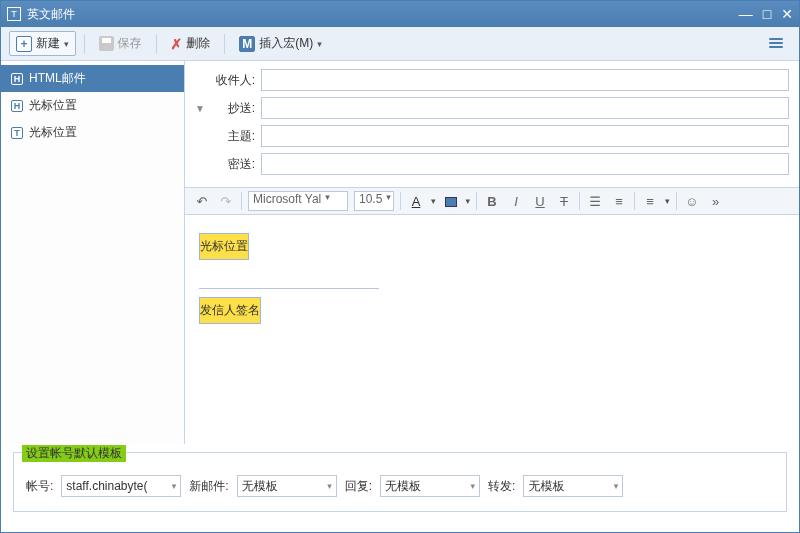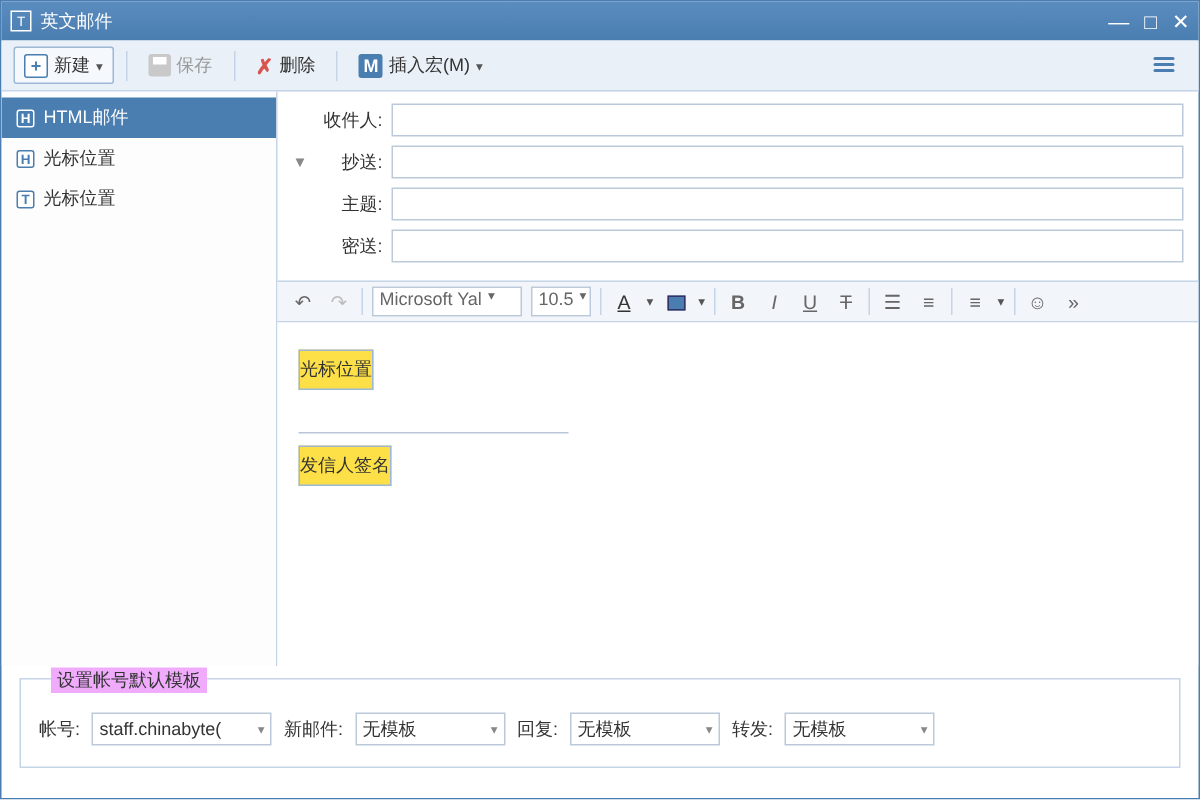--- a/index.html
+++ b/index.html
@@ -41,21 +41,21 @@
 .editor-tb { height: 28px; border-top: 1px solid #c5d4e6; border-bottom: 1px solid #c5d4e6; background: #f2f5f9; display: flex; align-items: center; padding: 0 8px; gap: 6px; color: #666; }
 .editor-tb .vsep { width:1px; height:18px; background:#c5d4e6; }
 .font-sel { border:1px solid #bcc9da; height:20px; padding:0 4px; background:#fff; display:inline-flex; align-items:flex-start; gap:4px; }
 .font-sel .dropdown-arrow { color:#666; }
 .editor-ic { width:18px; text-align:center; cursor:pointer; font-size:13px; }
 .color-swatch { width:12px; height:10px; background:#4a7db0; display:inline-block; border:1px solid #336; vertical-align:middle;}
 .editor-body { flex: 1; background: #fff; padding: 18px 14px; overflow: auto; }
 .badge-box { display: inline-block; border: 1px solid #9cb8d6; background: #fde047; padding: 4px 0; margin-bottom: 28px; }
 .sig-line { width: 180px; height: 1px; border-top: 1px solid #b8c6d8; margin: 0 0 8px 0; }
 .bottom-panel { border:1px solid #c5d4e6; margin:8px 12px 20px 12px; padding: 22px 12px 14px 12px; position:relative; }
-.bottom-legend { position:absolute; top:-8px; left:20px; background:#f0abfc; padding:0 4px; color:#333; }
+.bottom-legend { position:absolute; top:-8px; left:8px; background:#84cc16; padding:0 4px; color:#333; }
 .bottom-row { display:flex; align-items:center; gap:8px; flex-wrap:nowrap; }
 .bottom-row label { white-space:nowrap; }
 .combo { height:22px; border:1px solid #bcc9da; background:#fff; display:inline-flex; align-items:center; justify-content:space-between; padding:0 4px; }
 .combo .dropdown-arrow { color:#888; }
 </style>
 </head>
 <body>
 
 <div class="window">
 

